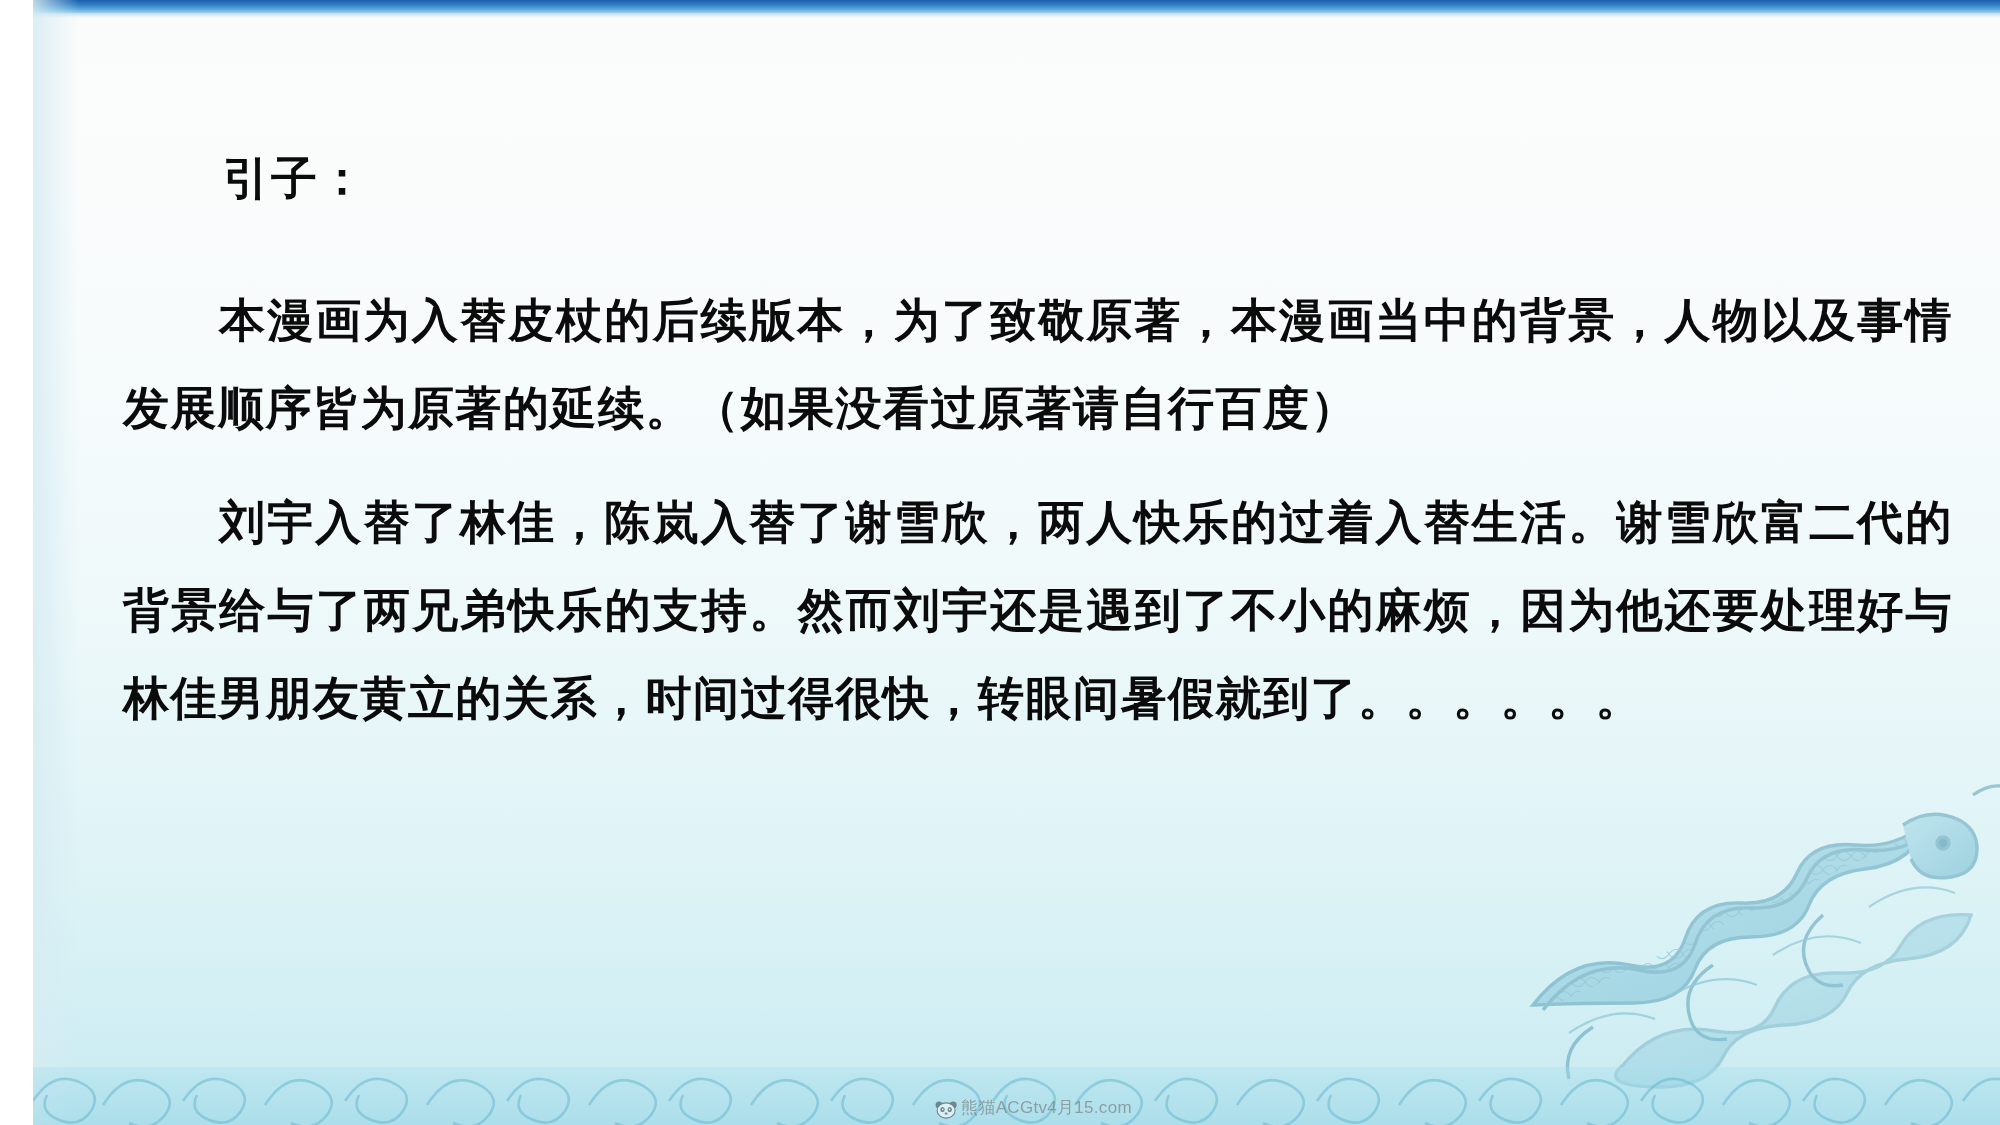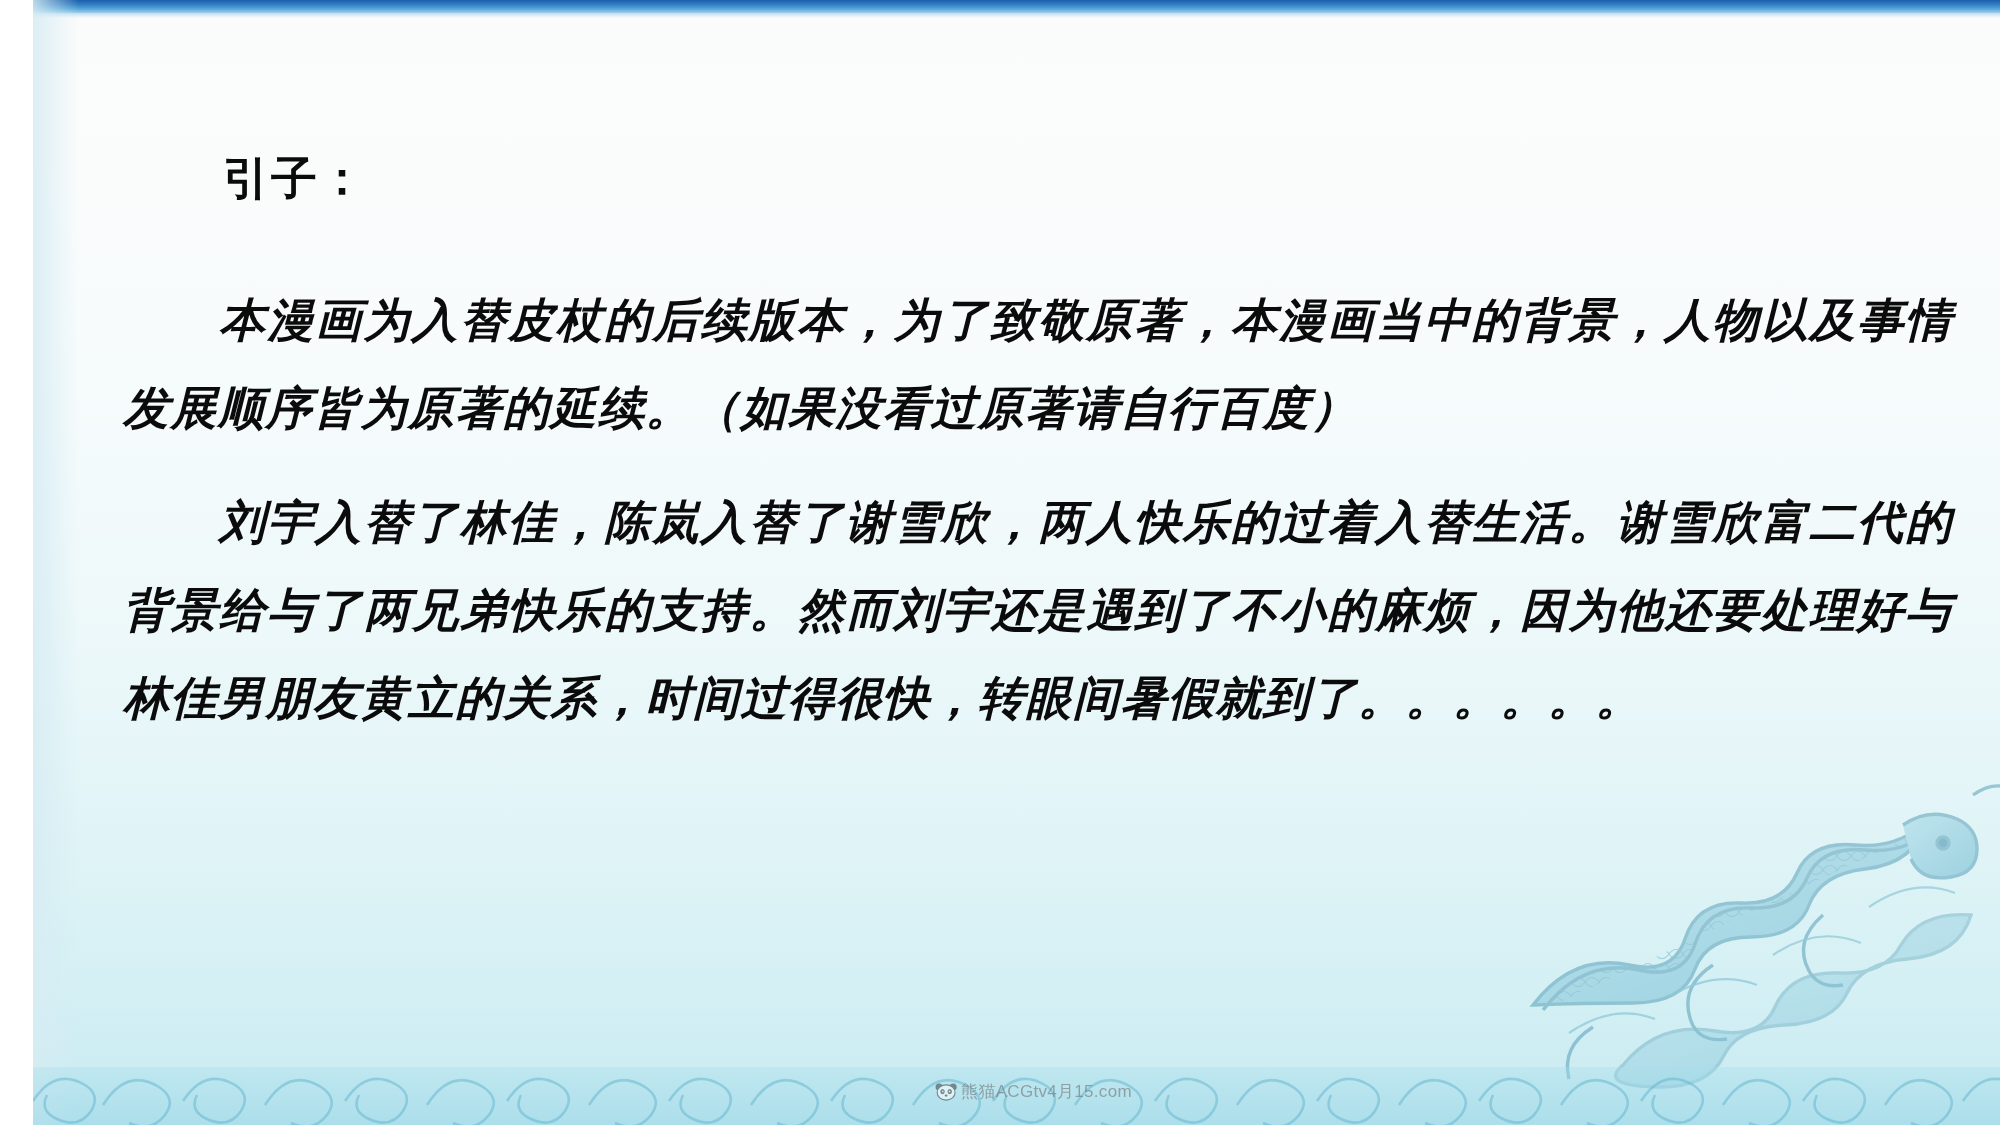--- a/index.html
+++ b/index.html
@@ -74,21 +74,20 @@
     width: 1830px;
     font-size: 46px;
     font-weight: 700;
     color: #0b0b0b;
     line-height: 88px;
     letter-spacing: 1.5px;
     text-indent: 96px;
     text-align: justify;
     text-justify: inter-character;
     font-family: "DejaVu Serif", "Liberation Serif", serif;
-    font-style: italic;
   }
   #para1 { top: 276px; }
   #para2 { top: 478px; }
 
   
   .dragon {
     position: absolute;
     right: 0;
     bottom: 30px;
     width: 560px;
@@ -112,23 +111,23 @@
     width: 2000px;
     height: 58px;
     background: linear-gradient(to bottom, rgba(168,222,235,0.35), rgba(150,213,230,0.55));
   }
 
   
   #watermark {
     position: absolute;
     left: 50%;
     transform: translateX(-50%);
-    bottom: 22px;
+    bottom: 6px;
     display: flex;
-    align-items: center;
+    align-items: flex-end;
     gap: 3px;
     opacity: 0.55;
   }
   #watermark .wm-text {
     font-size: 17px;
     color: #6a6a6a;
     font-family: "Liberation Sans", sans-serif;
     letter-spacing: 0.3px;
     white-space: nowrap;
   }

